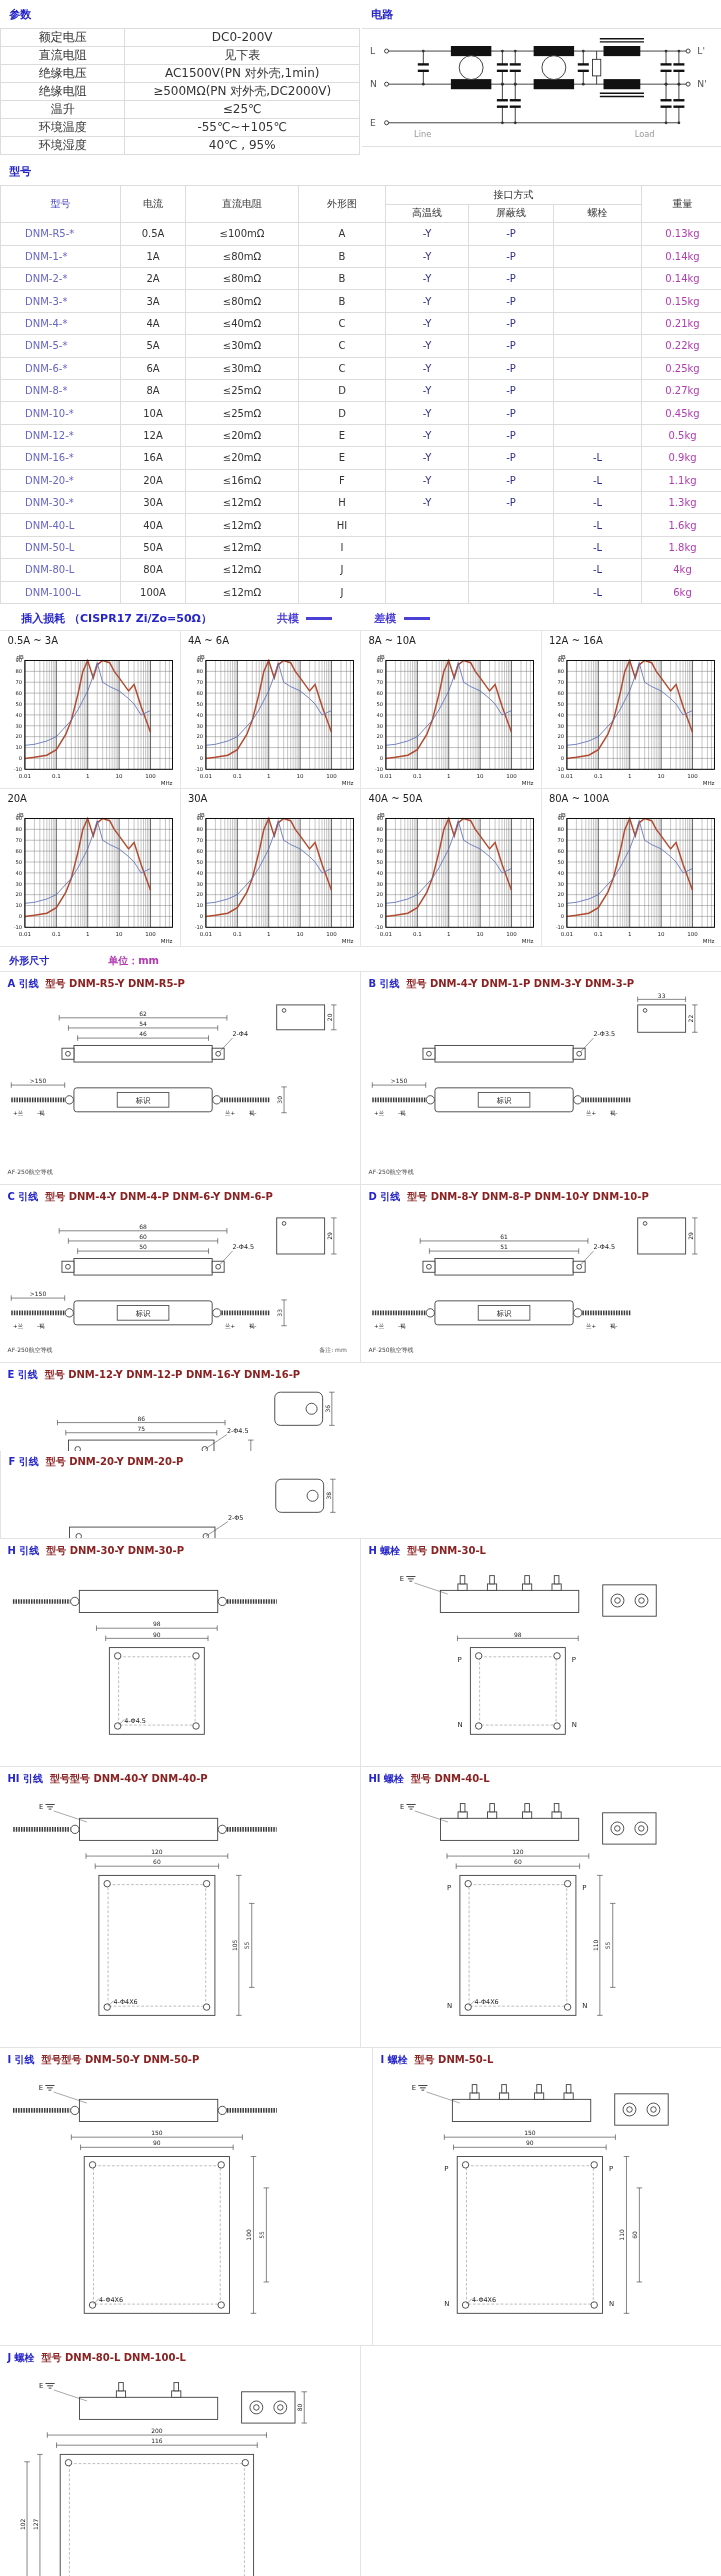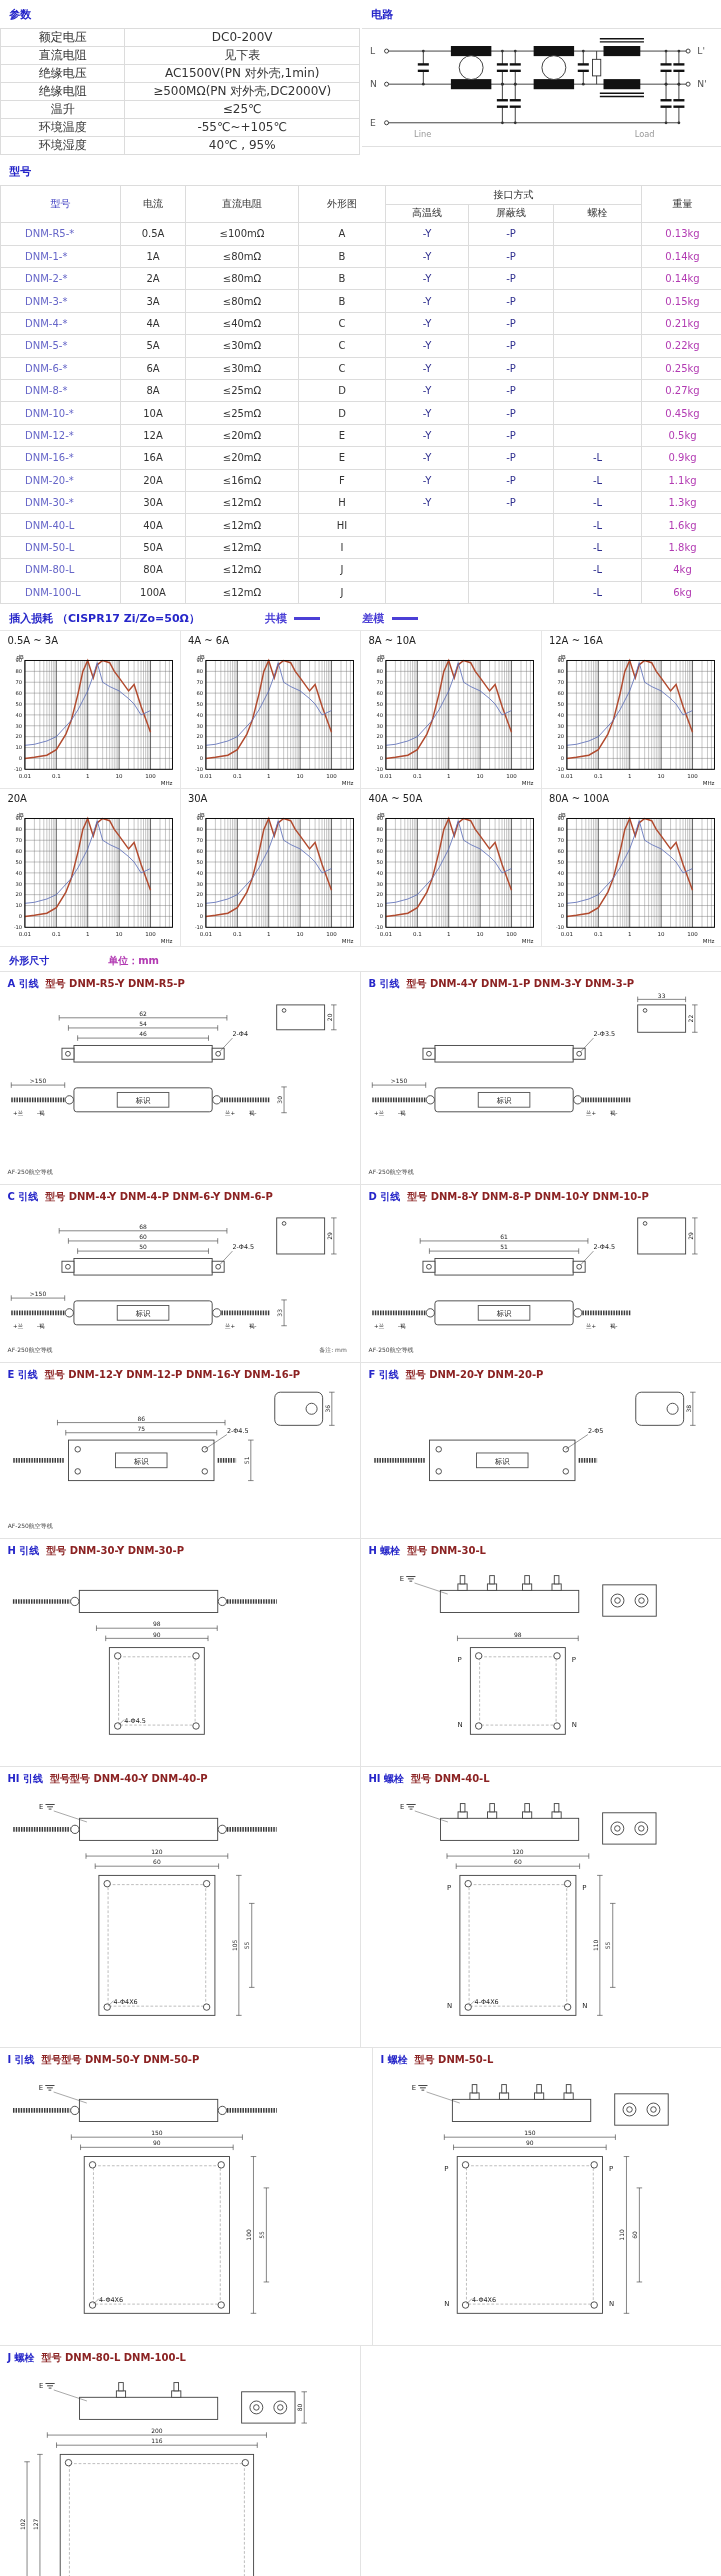--- a/index.html
+++ b/index.html
@@ -15,21 +15,21 @@
   .circuit-box{border-top:0.9px solid #e0e0e0;border-bottom:0.9px solid #e0e0e0;}
   
   .models-table{border-collapse:collapse;width:722px;font-size:10px;table-layout:fixed;}
   .models-table th{border:0.9px solid #dcdcdc;font-weight:normal;color:#333;height:15.7px;}
   .models-table th.h-model{color:#3a3ac0;}
   .models-table td{border:0.9px solid #dcdcdc;height:19.4px;text-align:center;color:#333;}
   .models-table td.m-model{color:#6565c8;text-align:left;padding-left:24px;}
   .models-table td.m-int{color:#2f2f8f;}
   .models-table td.m-weight{color:#b23ab2;}
   
-  .ins-header{display:flex;align-items:center;padding:7.4px 9.2px 3.7px 9.2px;}
+  .ins-header{display:flex;align-items:center;padding:7.4px 9.2px 3.7px 9.2px;margin-left:12px;}
   .ins-title{color:#2626c9;font-weight:bold;font-size:11px;margin-right:65px;}
   .legend-item{display:flex;align-items:center;margin-right:42px;}
   .legend-label{color:#4b3fd6;font-weight:bold;font-size:11px;margin-right:7.4px;}
   .legend-dash{display:inline-block;width:26px;height:2.8px;}
   #charts-grid{display:grid;grid-template-columns:repeat(4,1fr);border-top:0.9px solid #e6e6e6;}
   .chart-cell{border-right:0.9px solid #e6e6e6;border-bottom:0.9px solid #e6e6e6;height:157px;overflow:hidden;}
   .chart-cell:nth-child(4n){border-right:none;}
   .chart-title{font-size:10px;color:#222;padding:3.7px 0 1.8px 7.4px;height:14.8px;}
   
   .dims-header{display:flex;align-items:center;padding:6.5px 9.2px 2.8px 9.2px;height:14.8px;}
@@ -1169,21 +1169,21 @@
               <circle cx="235" cy="117" r="4.5" fill="#fff" stroke="#444"></circle>
               <line x1="12" y1="117" x2="70" y2="117" stroke="#3a3a3a" stroke-width="5" stroke-dasharray="1.6,1.2"></line>
               <line x1="240" y1="117" x2="292" y2="117" stroke="#3a3a3a" stroke-width="5" stroke-dasharray="1.6,1.2"></line>
               <text x="14" y="133" font-size="6" fill="#222">+兰</text>
               <text x="40" y="133" font-size="6" fill="#222">-褐</text>
               <text x="244" y="133" font-size="6" fill="#222">兰+</text>
               <text x="270" y="133" font-size="6" fill="#222">褐-</text>
               <text x="8" y="160" font-size="6.5" fill="#444">AF-250航空导线</text>
             </svg></div>
         </div>
-        <div class="dim-row" style="height: 175px;">
+        <div class="dim-row" style="height: 175px; flex-direction: column;">
           <div class="dim-cell"><div class="dim-head"><span class="dim-prefix">E</span> <span class="dim-prefix">引线</span>&nbsp;&nbsp;<span class="dim-models">型号 DNM-12-Y DNM-12-P DNM-16-Y DNM-16-P</span></div><svg width="358" height="151" viewBox="0 0 388 164">
               <line x1="62" y1="43" x2="244" y2="43" stroke="#444" stroke-width="0.7"></line>
               <line x1="62" y1="40" x2="62" y2="46" stroke="#444" stroke-width="0.7"></line>
               <line x1="244" y1="40" x2="244" y2="46" stroke="#444" stroke-width="0.7"></line>
               <text x="153" y="41" font-size="6.5" fill="#222" text-anchor="middle">86</text>
               <line x1="71" y1="54" x2="235" y2="54" stroke="#444" stroke-width="0.7"></line>
               <line x1="71" y1="51" x2="71" y2="57" stroke="#444" stroke-width="0.7"></line>
               <line x1="235" y1="51" x2="235" y2="57" stroke="#444" stroke-width="0.7"></line>
               <text x="153" y="52" font-size="6.5" fill="#222" text-anchor="middle">75</text>
               <rect x="74" y="62" width="158" height="44" fill="#fff" stroke="#444"></rect>

